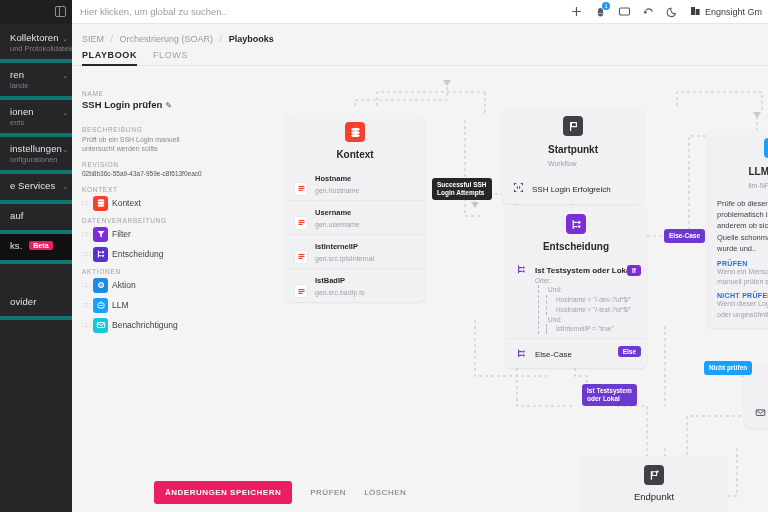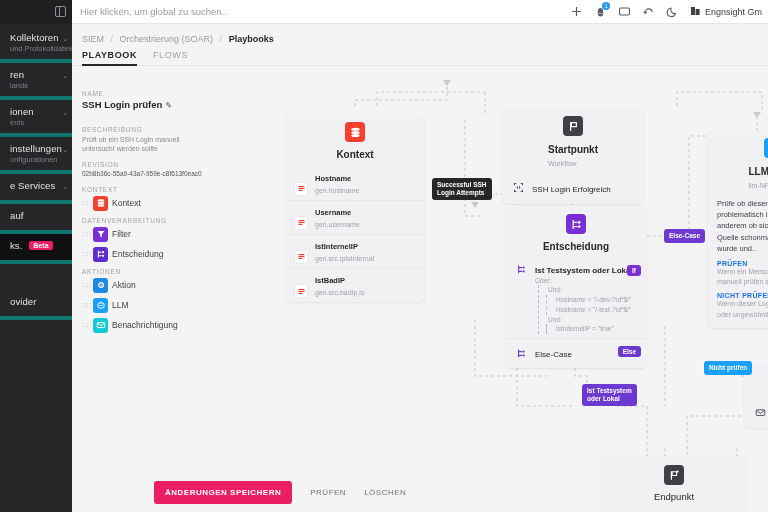--- a/index.html
+++ b/index.html
@@ -593,21 +593,21 @@
         <span class="f-ico" style="box-shadow:none;background:transparent">
           <svg width="11" height="11" viewBox="0 0 11 11">
               <rect x="1.2" y="2.8" width="8.6" height="5.6" rx=".8" stroke="#52525b" stroke-width="1" fill="none"></rect>
               <path d="M1.5 3.4L5.5 6.4l4-3" stroke="#52525b" stroke-width="1" fill="none"></path>
             </svg>
         </span>
 
       </div>
     </div>
 
-    <div class="node" style="left:384px; top:380px; width:146px;">
+    <div class="node" style="left:364px; top:380px; width:146px;">
       <div class="node-hd" style="padding:9px 9px;">
         <span class="n-ico" style="background:#3f3f46">
           <svg width="13" height="13" viewBox="0 0 13 13">
               <path d="M3.4 2.2v8.6" stroke="#fff" stroke-width="1.2"></path>
               <path d="M4.2 2.8h4.4v3.6H4.2z" stroke="#fff" stroke-width="1.05" fill="none"></path>
               <circle cx="9.6" cy="2.6" r="1.1" fill="#fff"></circle>
             </svg>
         </span>
         <span class="n-title" style="font-weight:normal;font-size:9.5px;">Endpunkt</span>
       </div>

